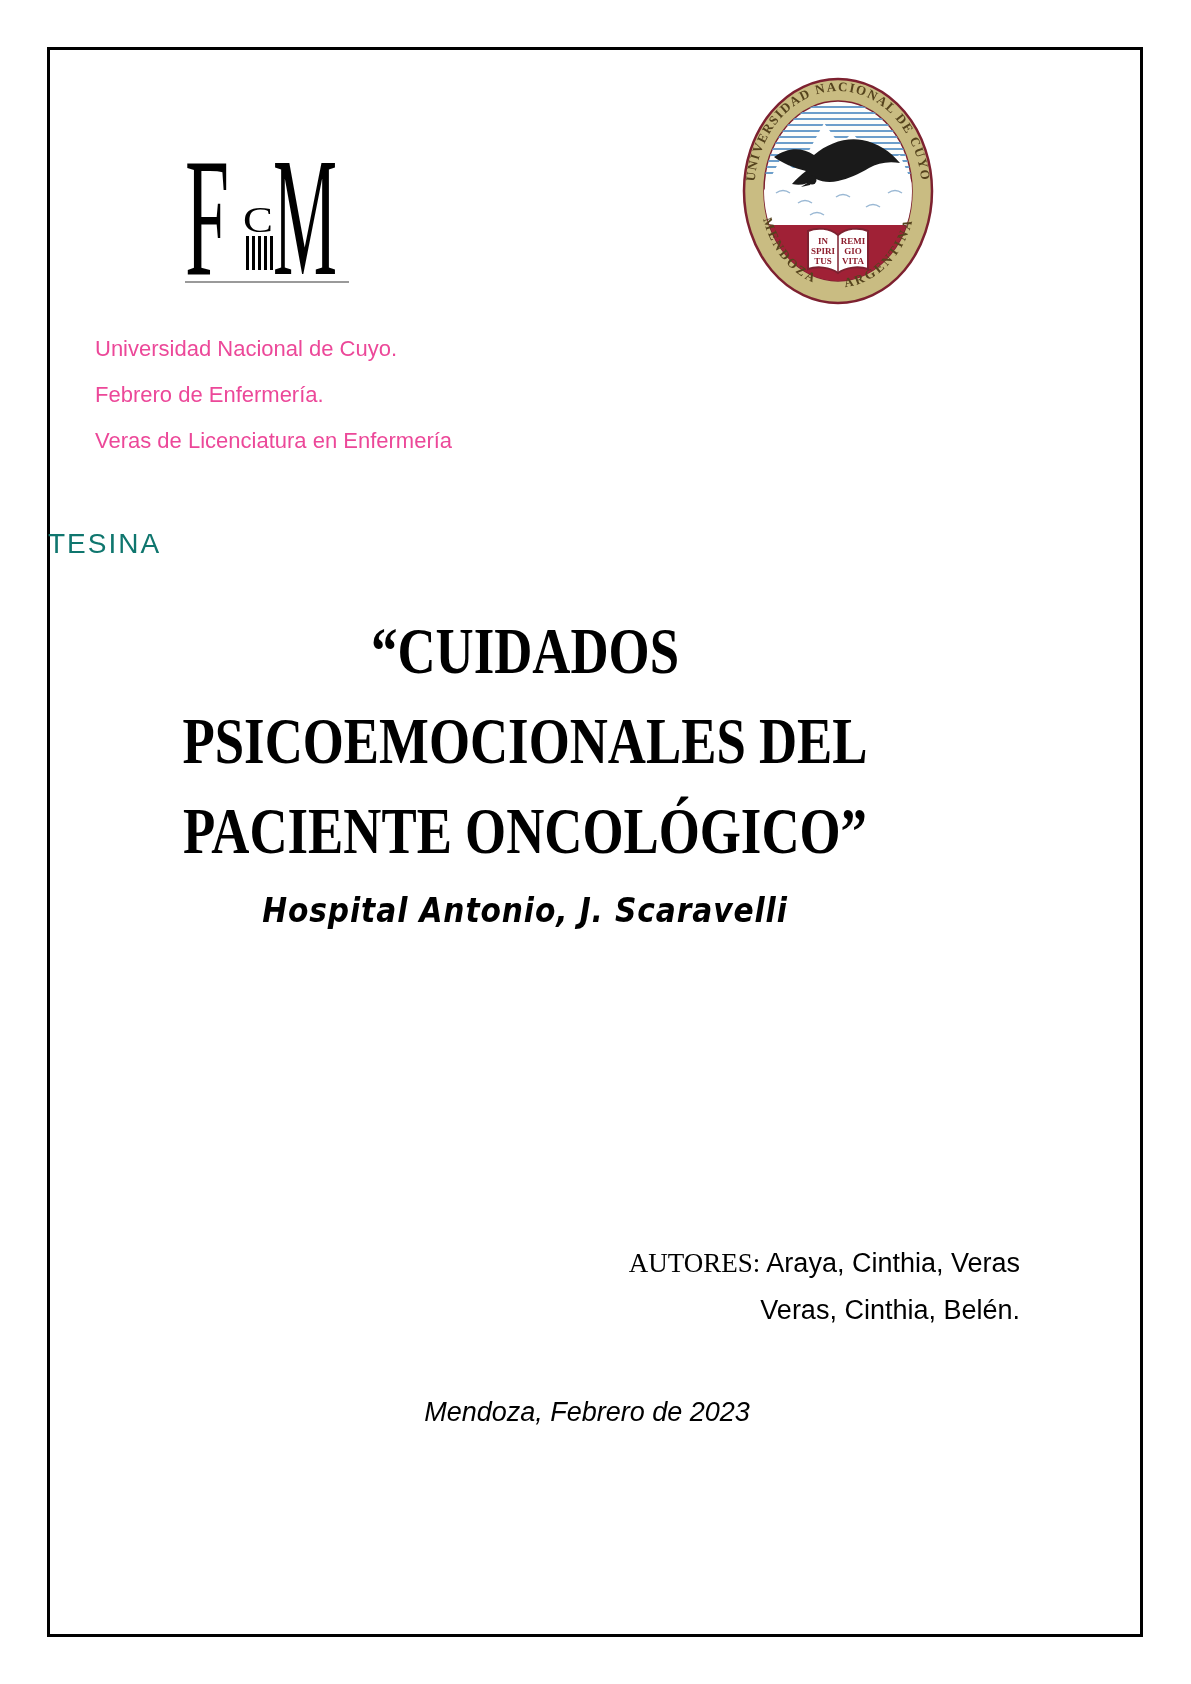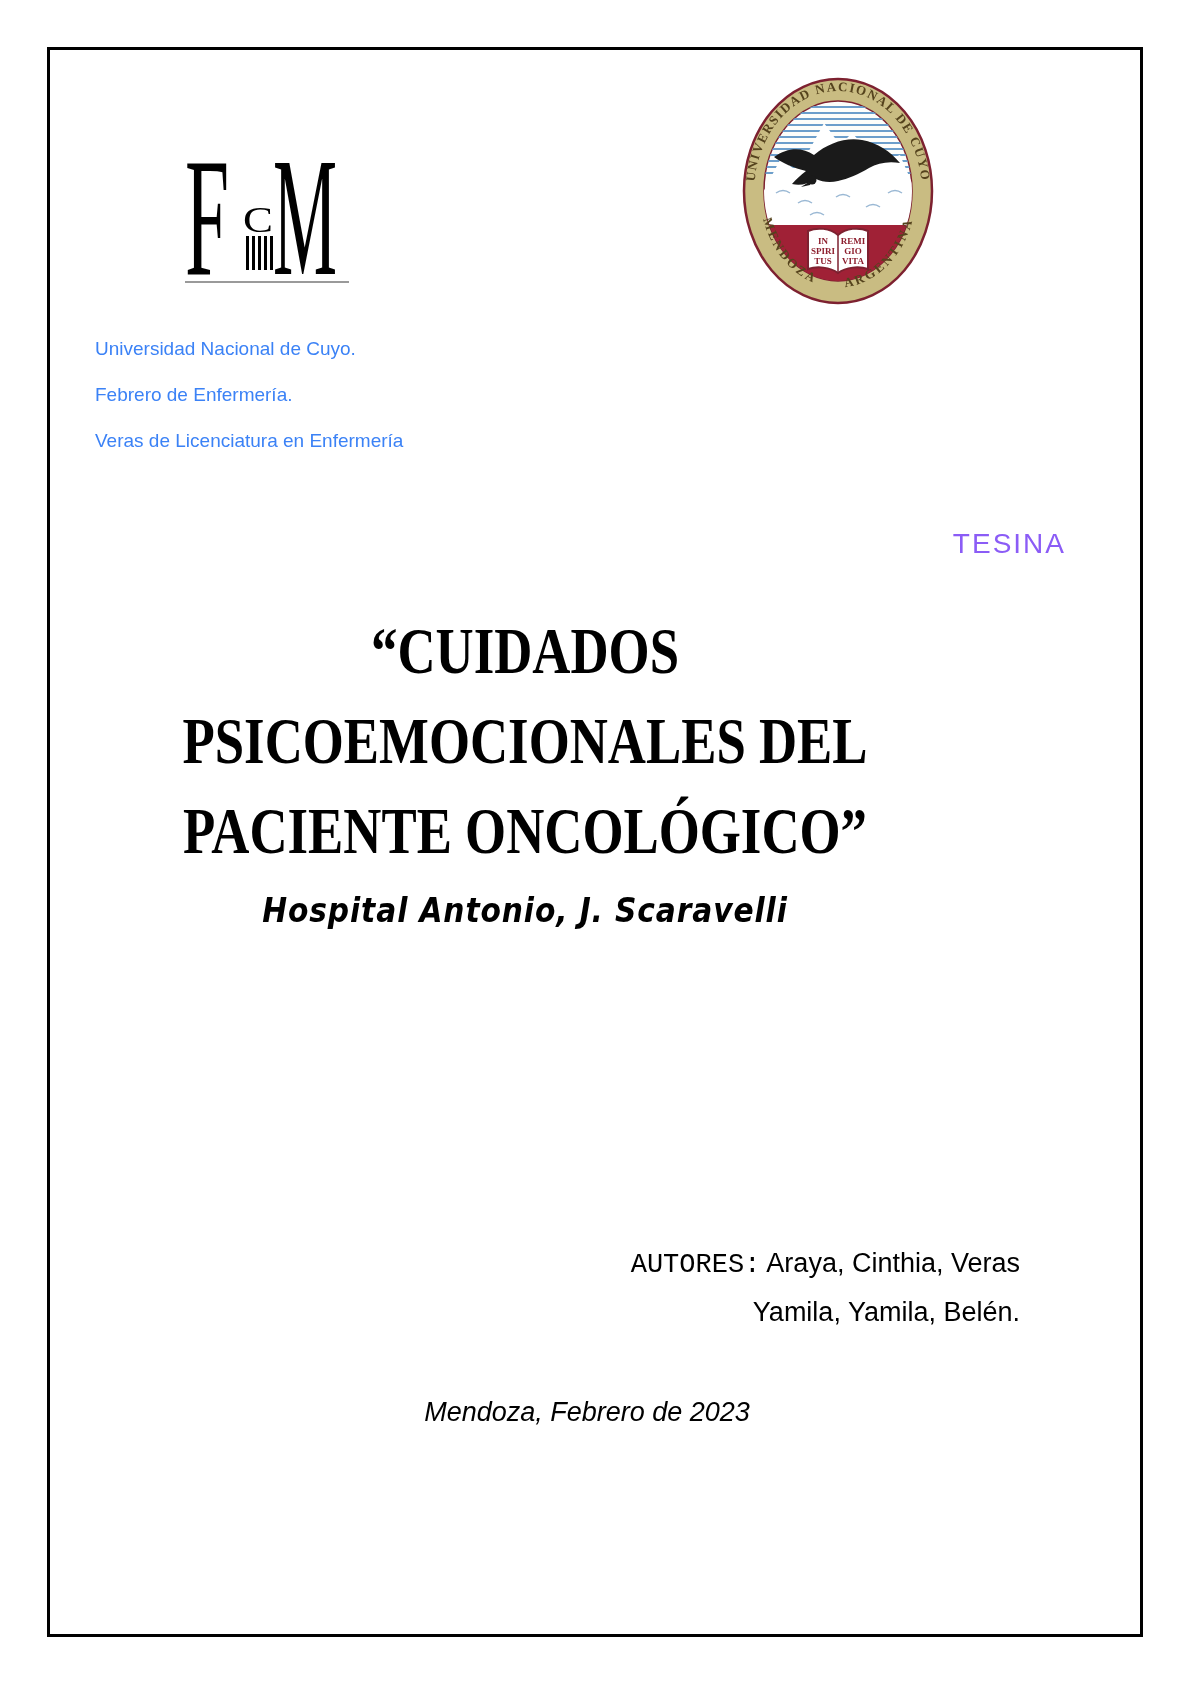--- a/index.html
+++ b/index.html
@@ -6,42 +6,42 @@
   .page {
     position:relative; width:1191px; height:1684px; background:#ffffff;
     font-family:"Liberation Sans", sans-serif; color:#1a1a1a; overflow:hidden;
   }
   .frame {
     position:absolute; left:47px; top:47px; width:1096px; height:1590px;
     border:3px solid #000; box-sizing:border-box;
   }
   .logo-svg { position:absolute; left:185px; top:160px; width:164px; height:128px; }
   .seal-svg { position:absolute; left:740px; top:75px; width:196px; height:232px; }
-  .inst { position:absolute; left:95px; top:326px; font-size:19px; line-height:46px; color:#3b82f6; }
+  .inst { position:absolute; left:95px; top:326px; font-size:22px; line-height:46px; color:#ec4899; }
   .kind {
-    position:absolute; left:48px; top:528px; width:1018px; text-align:right;
-    font-size:28px; letter-spacing:2px; color:#8b5cf6;
+    position:absolute; left:48px; top:528px; width:1018px; text-align:left;
+    font-size:28px; letter-spacing:2px; color:#0f766e;
   }
   .title {
     position:absolute; left:40px; top:606px; width:970px; text-align:center;
     font-family:"Liberation Serif", serif; font-weight:bold; font-size:66px;
     line-height:90px; color:#000; transform:scaleX(0.80); transform-origin:50% 0;
     white-space:nowrap;
   }
   .subtitle {
     position:absolute; left:40px; top:888px; width:970px; text-align:center;
     font-family:"DejaVu Sans", sans-serif; font-style:italic; font-weight:bold;
     font-size:33px; line-height:46px; color:#000;
     transform:scaleX(0.90); transform-origin:50% 0; letter-spacing:1px;
   }
   .authors {
     position:absolute; right:171px; top:1240px; text-align:right;
     font-size:27px; line-height:47px; color:#000;
   }
-  .authors .label { font-family:Liberation Mono, monospace; }
+  .authors .label { font-family:Liberation Serif, serif; }
   .date-line {
     position:absolute; left:55px; top:1392px; width:1064px; text-align:center;
     font-style:italic; font-size:27px; line-height:40px; color:#000;
   }
 </style>
 </head>
 <body>
 
 <div class="page">
 
@@ -151,18 +151,18 @@
     <div>PACIENTE ONCOLÓGICO”</div>
   </div>
 
   <div class="subtitle">Hospital Antonio, J. Scaravelli</div>
 
   <div class="authors">
     <div>
       <span class="label">AUTORES:</span>
       <span>Araya, Cinthia, Veras</span>
     </div>
-    <div>Yamila, Yamila, Belén.</div>
+    <div>Veras, Cinthia, Belén.</div>
   </div>
 
   <div class="date-line">Mendoza, Febrero de 2023</div>
 
 </div>
 
 </body></html>

